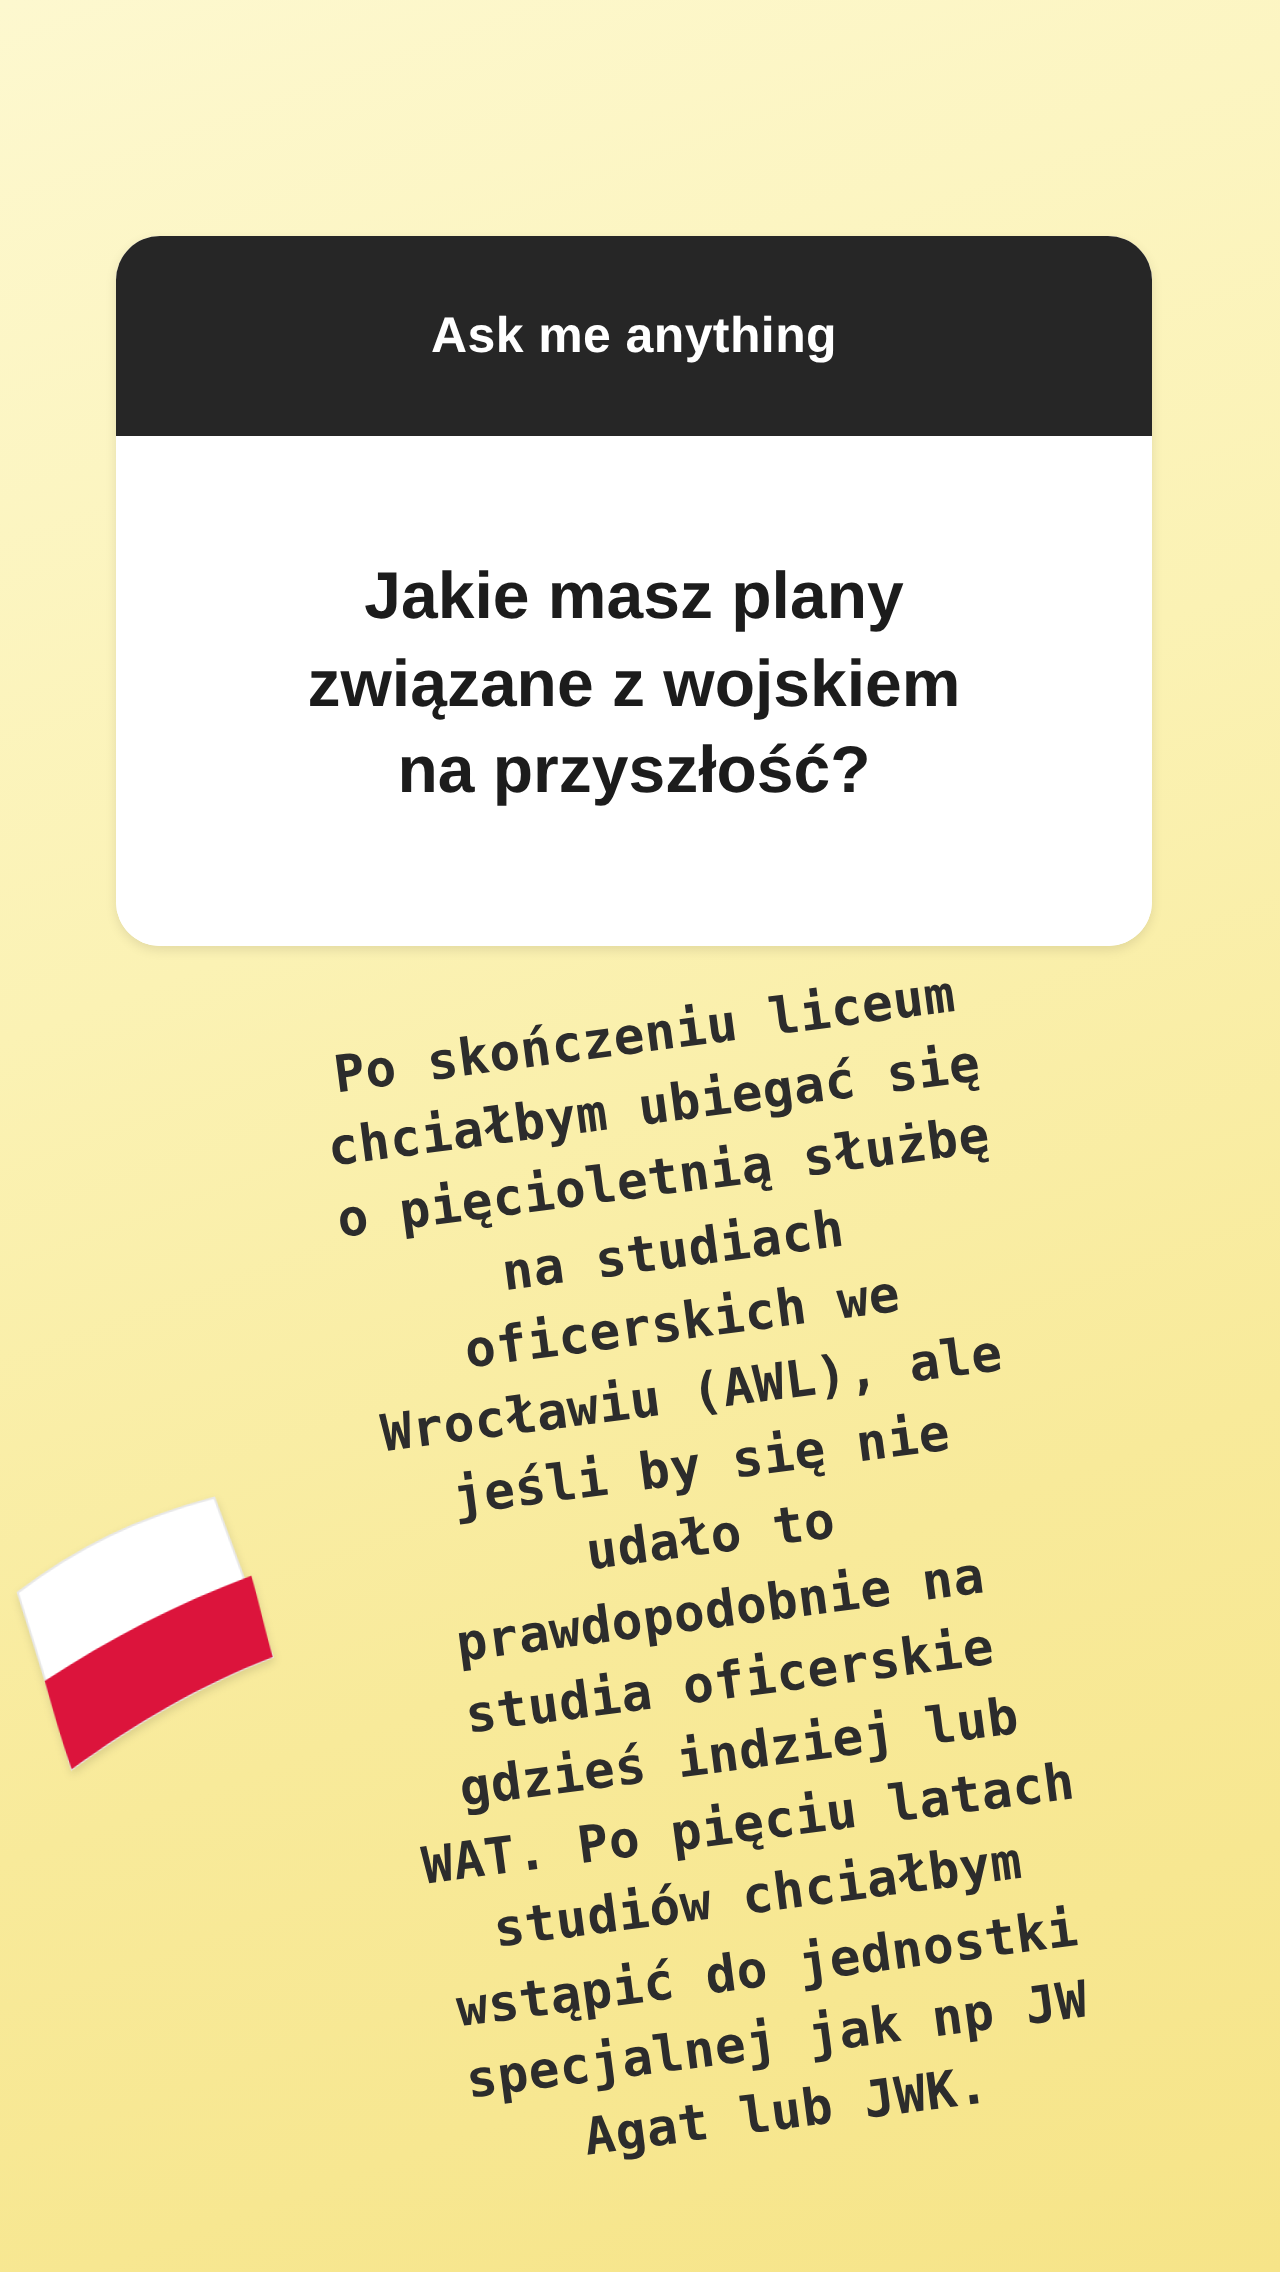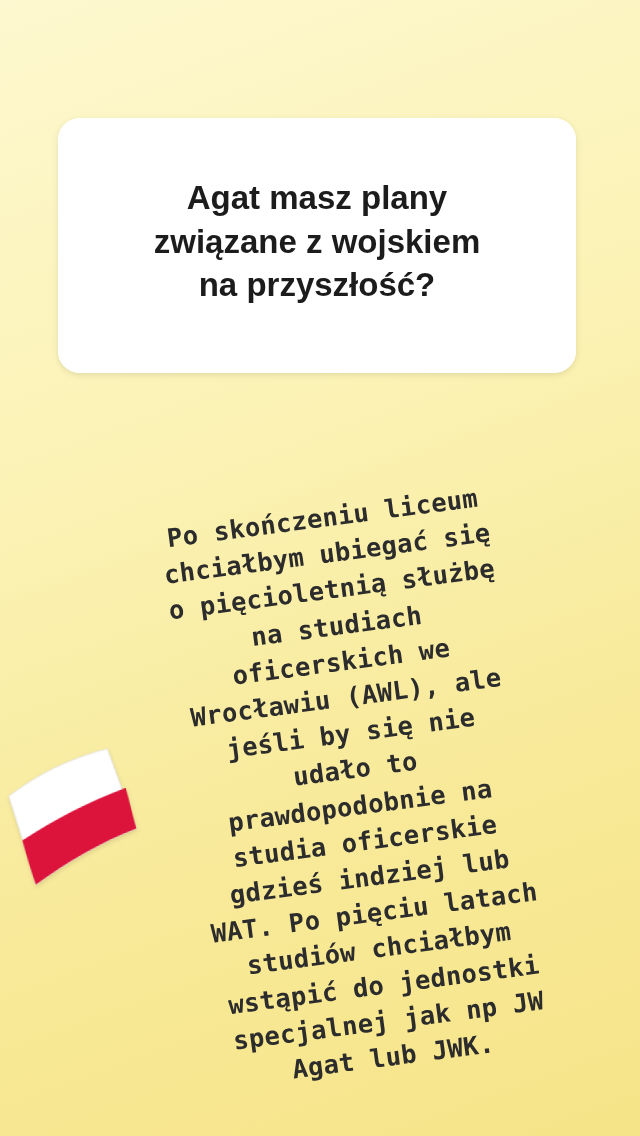--- a/index.html
+++ b/index.html
@@ -100,22 +100,25 @@
     height: 100%;
     filter: drop-shadow(0 2px 2px rgba(0,0,0,0.12));
   }
 </style>
 </head>
 <body>
 
 <div id="story-canvas">
 
   <div id="ama-sticker">
+    <div id="ama-header">
+      <span id="ama-header-label">Ask me anything</span>
+    </div>
     <div id="ama-body">
-      <div id="ama-question">Agat masz plany
+      <div id="ama-question">Jakie masz plany
 związane z wojskiem
 na przyszłość?</div>
     </div>
   </div>
 
   <div id="answer-block">
     <div id="answer-text">Po skończeniu liceum
 chciałbym ubiegać się
 o pięcioletnią służbę
 na studiach

